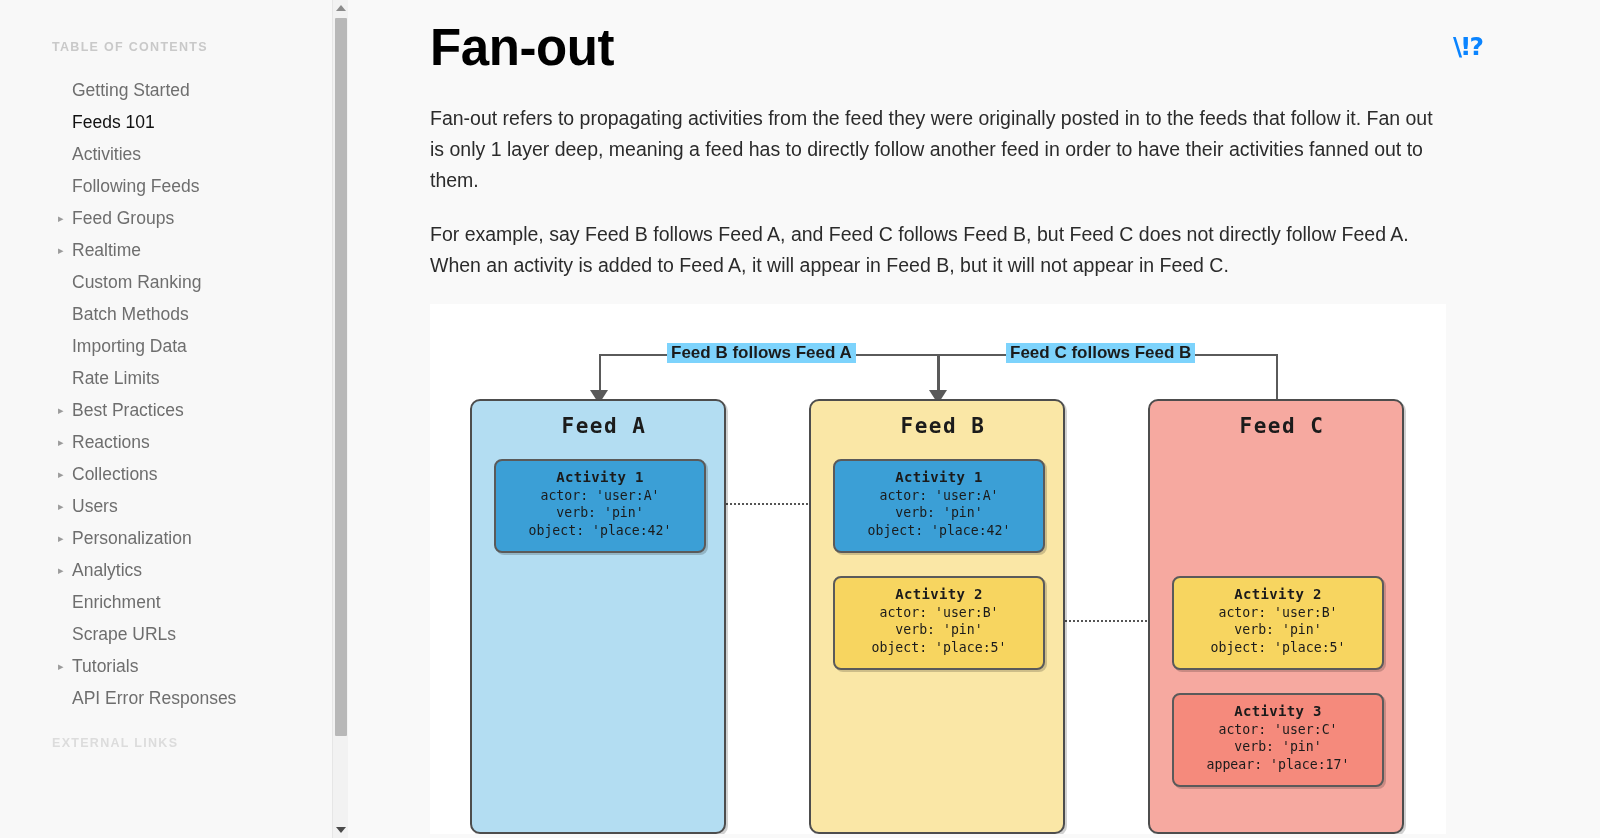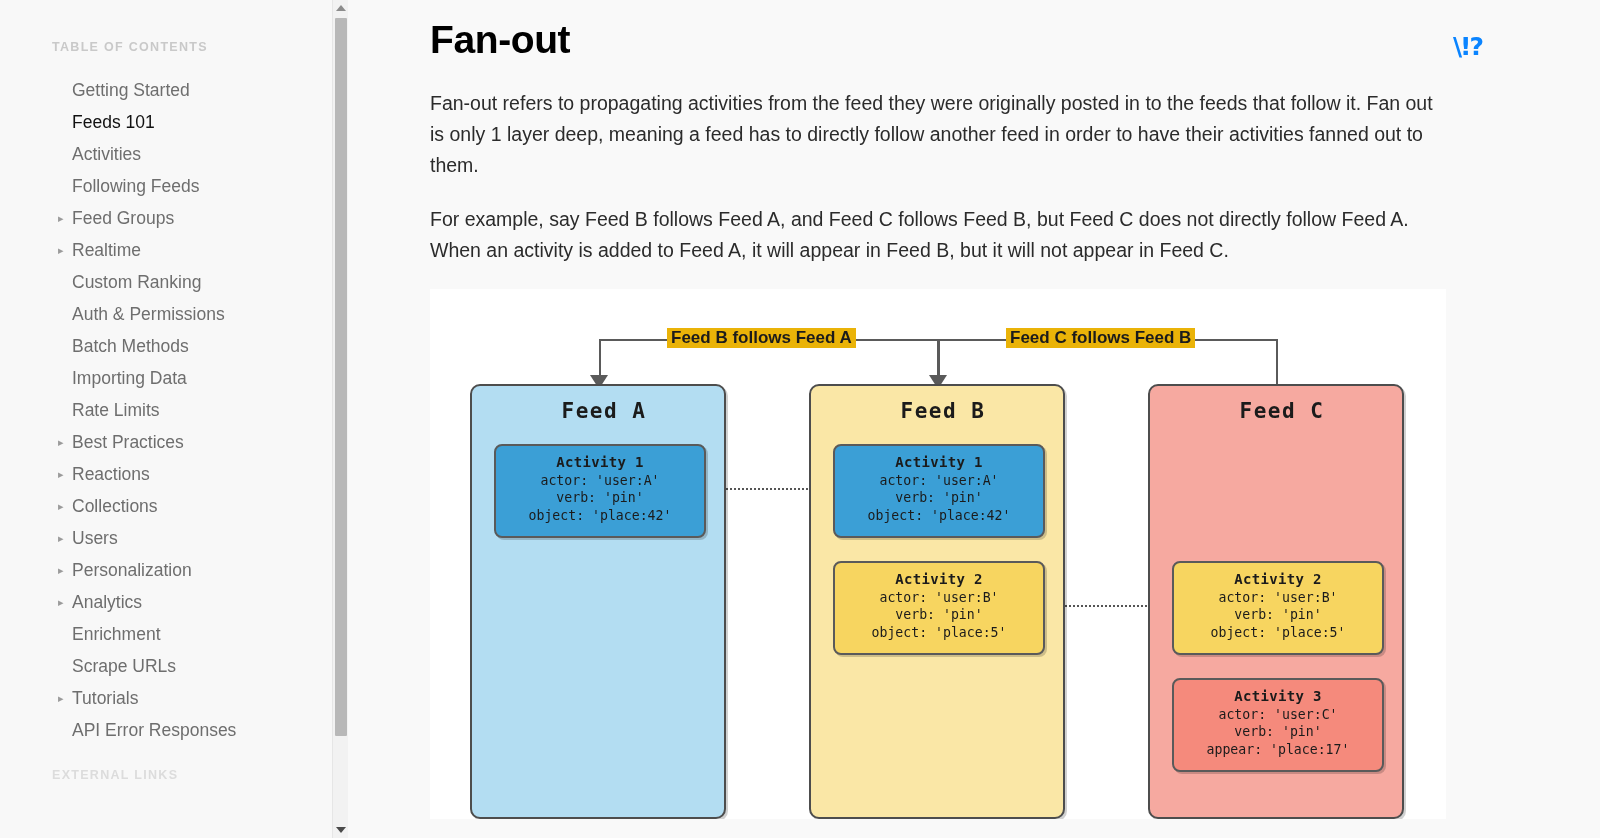--- a/index.html
+++ b/index.html
@@ -106,21 +106,21 @@
     flex: 1 1 auto;
     height: 838px;
     background: #f9f9f9;
     overflow: hidden;
   }
   .page-inner {
     position: relative;
     padding: 18px 150px 0 82px;
   }
   .page-title {
-    font-size: 39px;
+    font-size: 51px;
     font-weight: 700;
     color: #000000;
     letter-spacing: -0.4px;
     margin: 0 0 26px 0;
   }
   .para {
     font-size: 19.5px;
     line-height: 31px;
     color: #2b2b2b;
     margin: 0 0 23px 0;
@@ -214,21 +214,21 @@
   .dl-1 { left: 236px; top: 199px; width: 166px; }
   .dl-2 { left: 575px; top: 316px; width: 166px; }
 
   
   .follow-label {
     position: absolute;
     font-size: 17px;
     font-weight: 700;
     color: #1b1b1b;
     white-space: nowrap;
-    background: #eab308;
+    background: #7dd3fc;
     padding: 0 4px;
   }
   .fl-1 { left: 237px; top: 39px; }
   .fl-2 { left: 576px; top: 39px; }
 
   .conn {
     position: absolute;
     border-color: #5a5a5a;
     border-style: solid;
     border-width: 0;
@@ -260,21 +260,20 @@
   <aside class="sidebar">
     <div class="toc-heading">TABLE OF CONTENTS</div>
     <ul class="toc-list" id="toc-list">
         <li class="toc-item"><span>Getting Started</span></li>
         <li class="toc-item active"><span>Feeds 101</span></li>
         <li class="toc-item"><span>Activities</span></li>
         <li class="toc-item"><span>Following Feeds</span></li>
         <li class="toc-item"><span class="toc-caret">▸</span><span>Feed Groups</span></li>
         <li class="toc-item"><span class="toc-caret">▸</span><span>Realtime</span></li>
         <li class="toc-item"><span>Custom Ranking</span></li>
-        <li class="toc-item"><span>Auth &amp; Permissions</span></li>
         <li class="toc-item"><span>Batch Methods</span></li>
         <li class="toc-item"><span>Importing Data</span></li>
         <li class="toc-item"><span>Rate Limits</span></li>
         <li class="toc-item"><span class="toc-caret">▸</span><span>Best Practices</span></li>
         <li class="toc-item"><span class="toc-caret">▸</span><span>Reactions</span></li>
         <li class="toc-item"><span class="toc-caret">▸</span><span>Collections</span></li>
         <li class="toc-item"><span class="toc-caret">▸</span><span>Users</span></li>
         <li class="toc-item"><span class="toc-caret">▸</span><span>Personalization</span></li>
         <li class="toc-item"><span class="toc-caret">▸</span><span>Analytics</span></li>
         <li class="toc-item"><span>Enrichment</span></li>

